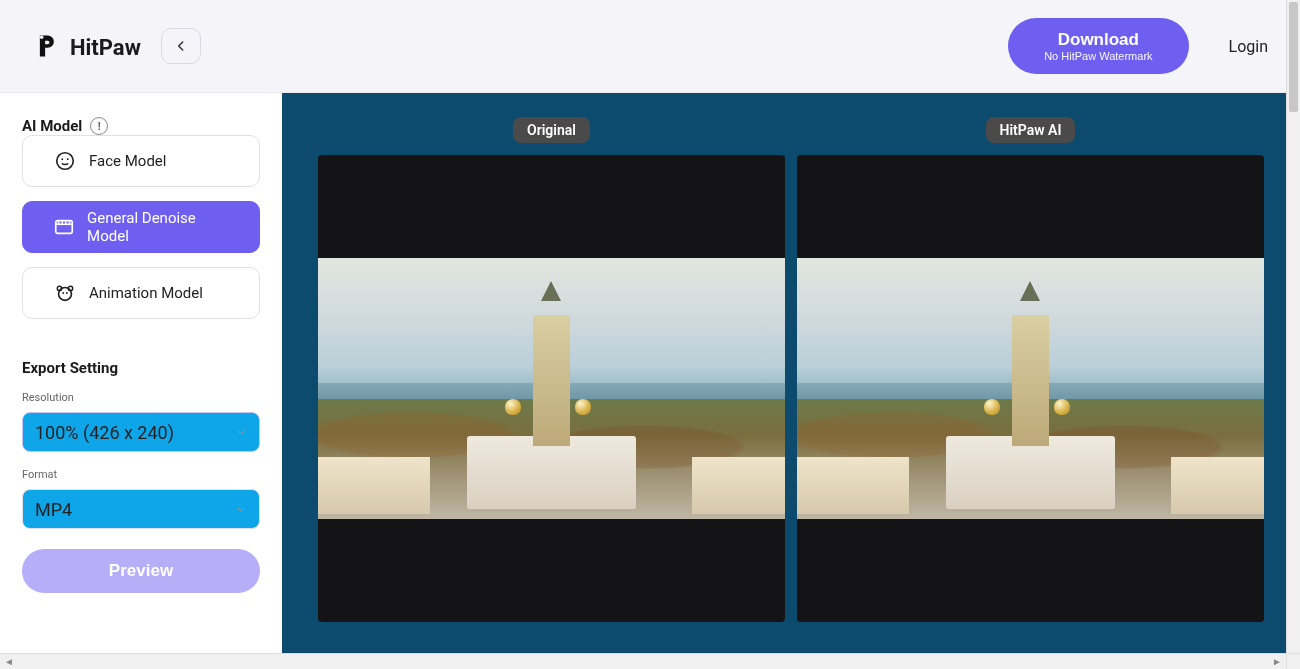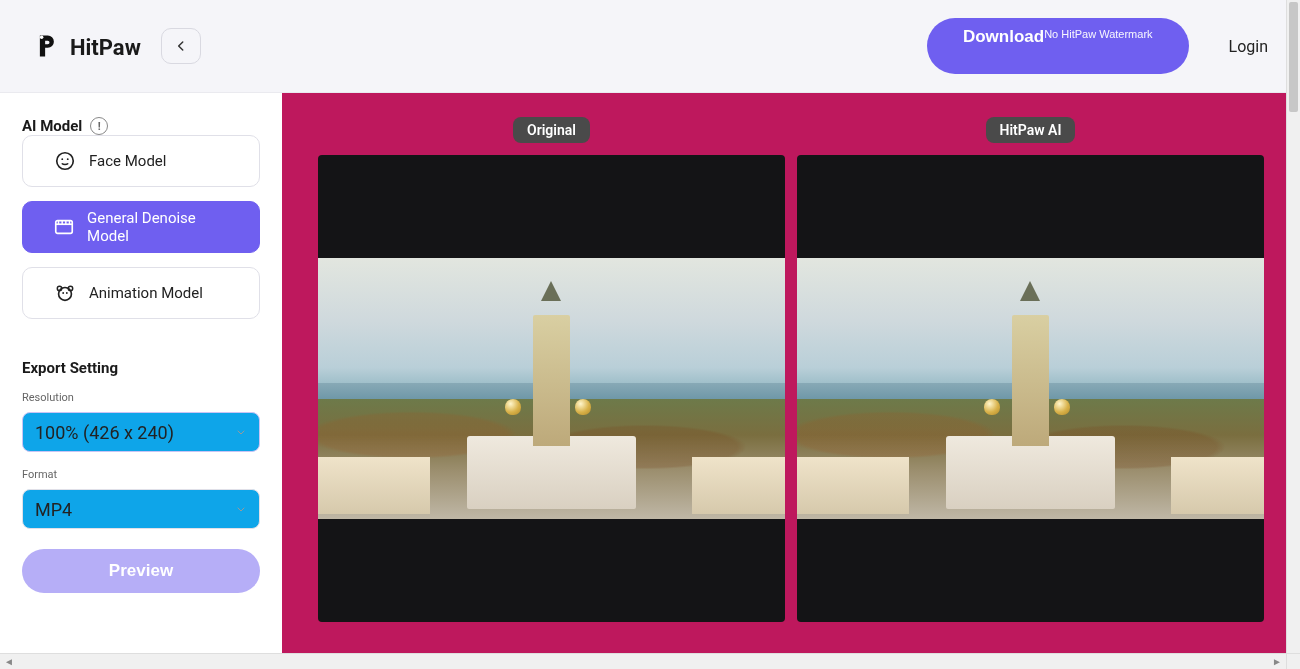--- a/index.html
+++ b/index.html
@@ -44,20 +44,21 @@
     height: 56px;
     padding: 10px 36px 8px 36px;
     border: none;
     border-radius: 28px;
     background: #6f5ff0;
     color: #fff;
     text-align: center;
     cursor: pointer;
     margin-right: 40px;
     display: flex;
+    flex-direction: column;
     justify-content: center;
   }
   .download-btn .dl-main { font-weight: 700; font-size: 17px; line-height: 1.1; }
   .download-btn .dl-sub { font-size: 11px; line-height: 1.2; opacity: .95; }
   .login-link { font-size: 16px; color: #222; cursor: pointer; }
 
   
   .main { display: flex; height: calc(100% - 93px - 16px); }
 
   
@@ -114,21 +115,21 @@
     border-radius: 22px;
     background: #b6aef7;
     color: #fff;
     font-size: 17px;
     font-weight: 600;
     cursor: pointer;
     margin-top: 4px;
   }
 
   
-  .content { flex: 1; background: #be185d; padding: 24px 36px 0 36px; overflow: hidden; }
+  .content { flex: 1; background: #0c4a6e; padding: 24px 36px 0 36px; overflow: hidden; }
   .compare-row { display: flex; gap: 12px; }
   .panel { flex: 1; display: flex; flex-direction: column; align-items: center; }
   .panel-label {
     background: #4a4a4a;
     color: #fff;
     padding: 5px 14px;
     border-radius: 8px;
     font-size: 14px;
     font-weight: 600;
     margin-bottom: 12px;

